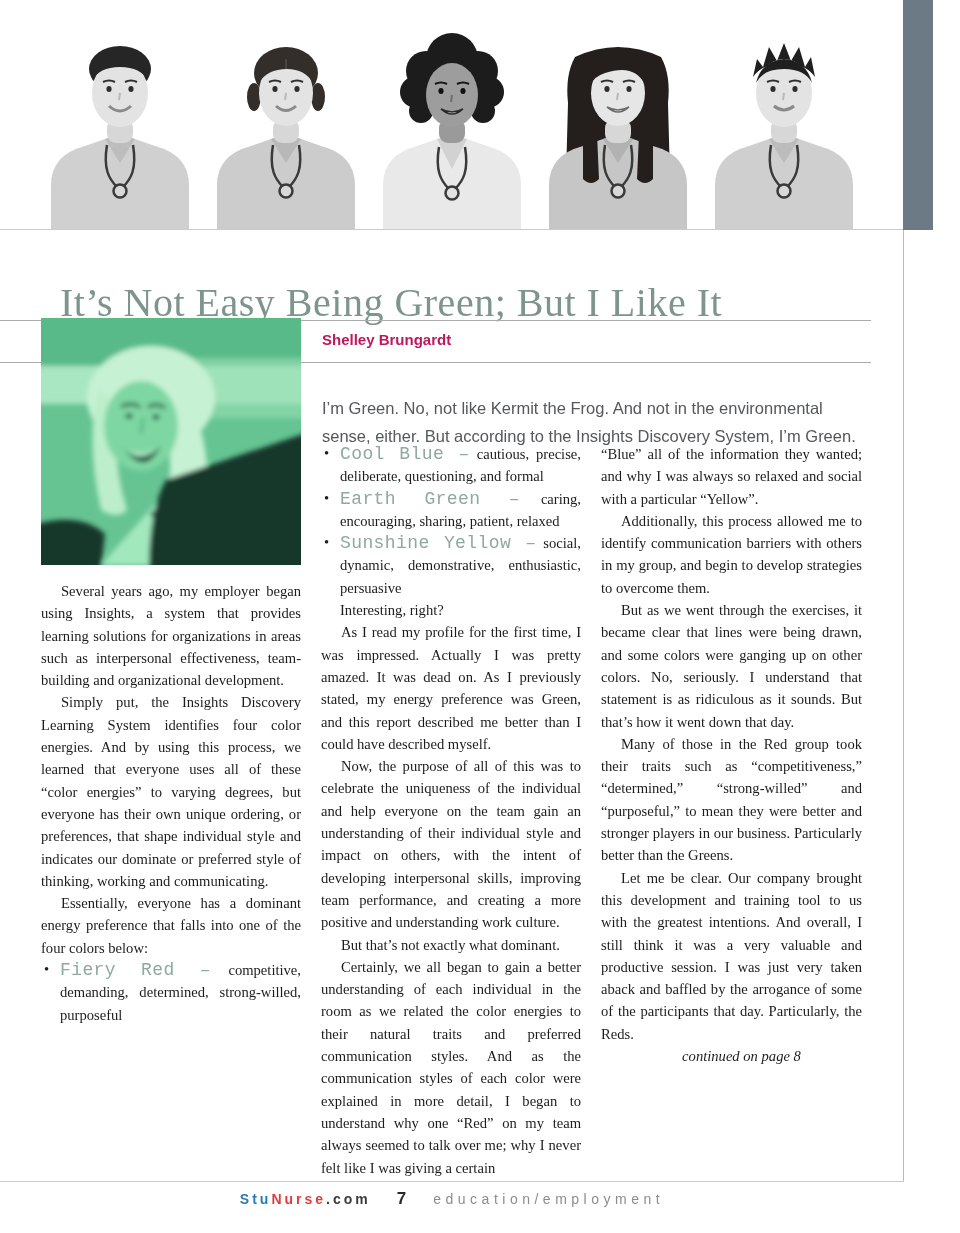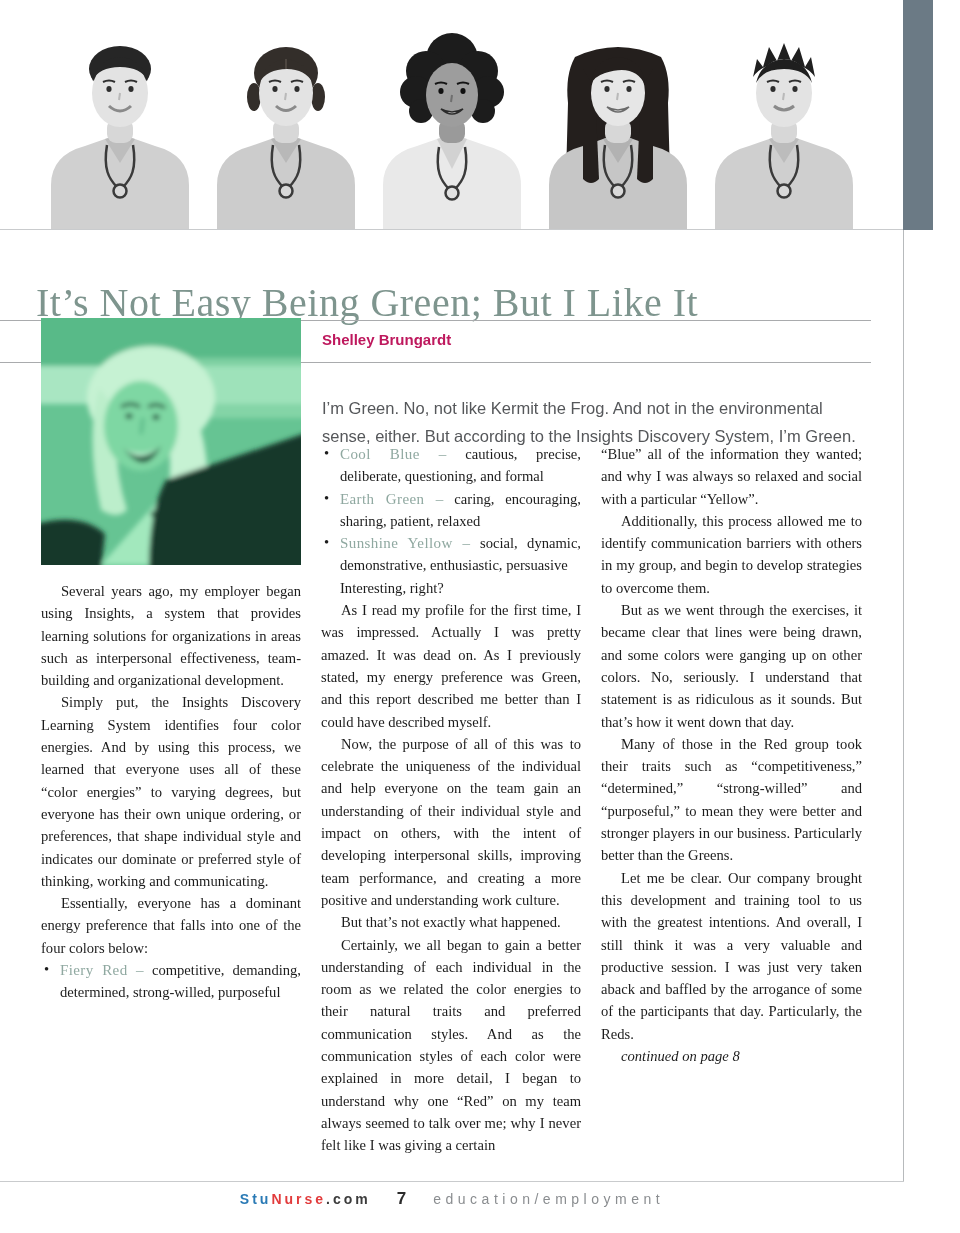--- a/index.html
+++ b/index.html
@@ -9,45 +9,45 @@
   
   .header-strip{position:absolute;left:0;top:0;width:903px;height:229px;background:#fff;
                 border-bottom:1px solid #c9cbcd;display:flex;justify-content:center;
                 align-items:flex-end;}
   .portrait{width:166px;height:200px;display:block;}
 
   .gray-bar{position:absolute;left:903px;top:0;width:30px;height:230px;background:var(--bar-gray,#6b7a85);}
   .v-rule{position:absolute;left:903px;top:230px;width:1px;height:951px;background:#b7babc;}
 
   
-  .title{position:absolute;left:36px;top:252px;font-size:40px;color:var(--title-green,#7e958e);
+  .title{position:absolute;left:60px;top:252px;font-size:40px;color:var(--title-green,#7e958e);
          letter-spacing:0.5px;font-weight:400;white-space:nowrap;}
   .rule-a{position:absolute;left:0;top:320px;width:871px;height:1px;background:#a9abad;}
   .rule-b{position:absolute;left:0;top:362px;width:871px;height:1px;background:#a9abad;}
   .author{position:absolute;left:322px;top:331px;font-family:"Liberation Sans",sans-serif;
           font-weight:bold;font-size:15px;color:#be185d;}
 
   .green-photo{position:absolute;left:41px;top:318px;width:260px;height:247px;display:block;}
 
   .intro{position:absolute;left:322px;top:377px;width:546px;
          font-family:"Liberation Sans",sans-serif;font-size:16.5px;line-height:28px;color:#55575a;}
 
   
   .columns{position:absolute;left:41px;top:443px;width:821px;display:grid;
            grid-template-columns:260px 260px 261px;column-gap:20px;}
   .col{font-size:14.6px;line-height:22.3px;text-align:justify;color:#1c1c1c;}
   .col-left{padding-top:137px;}
   .col p{margin:0;text-indent:20px;}
   .col p.noindent{text-indent:0;}
   .bullet{position:relative;padding-left:19px;text-indent:0;}
   .bullet::before{content:"\2022";position:absolute;left:3px;top:-1px;color:#1c1c1c;}
-  .cname{font-family:Liberation Serif, serif;color:var(--accent-sage,#8fa8a0);
-         letter-spacing:0.4px;font-size:15px;}
+  .cname{font-family:Liberation Mono, monospace;color:var(--accent-sage,#8fa8a0);
+         letter-spacing:0.4px;font-size:18px;}
   .sub{padding-left:19px;}
-  .continued{text-align:left;font-style:italic;text-indent:0;}
+  .continued{text-align:center;font-style:italic;text-indent:0;}
 
   
   .footer-rule{position:absolute;left:0;top:1181px;width:904px;height:1px;background:#c9cbcd;}
   .footer{position:absolute;left:0;top:1189px;width:904px;display:flex;justify-content:center;
           align-items:baseline;gap:26px;font-family:"Liberation Sans",sans-serif;}
   .brand{font-weight:bold;font-size:14px;letter-spacing:3px;}
   .brand .stu{color:var(--footer-blue,#2a7ab5);}
   .brand .nurse{color:var(--footer-red,#e23b3c);}
   .brand .com{color:#3c3c3c;}
   .pagenum{font-weight:bold;font-size:17px;color:#2b2b2b;letter-spacing:1px;}
@@ -213,21 +213,21 @@
     </div>
     <div class="bullet">
       <span class="cname">Earth Green –</span><span> caring, encouraging, sharing, patient, relaxed</span>
     </div>
     <div class="bullet">
       <span class="cname">Sunshine Yellow –</span><span> social, dynamic, demonstrative, enthusiastic, persuasive</span>
     </div>
     <div class="sub">Interesting, right?</div>
     <p>As I read my profile for the first time, I was impressed. Actually I was pretty amazed. It was dead on. As I previously stated, my energy preference was Green, and this report described me better than I could have described myself.</p>
     <p>Now, the purpose of all of this was to celebrate the uniqueness of the individual and help everyone on the team gain an understanding of their individual style and impact on others, with the intent of developing interpersonal skills, improving team performance, and creating a more positive and understanding work culture.</p>
-    <p>But that’s not exactly what happened.</p>
+    <p>But that’s not exactly what dominant.</p>
     <p>Certainly, we all began to gain a better understanding of each individual in the room as we related the color energies to their natural traits and preferred communication styles. And as the communication styles of each color were explained in more detail, I began to understand why one “Red” on my team always seemed to talk over me; why I never felt like I was giving a certain</p>
   </div>
 
   <div class="col">
     <p class="noindent">“Blue” all of the information they wanted; and why I was always so relaxed and social with a particular “Yellow”.</p>
     <p>Additionally, this process allowed me to identify communication barriers with others in my group, and begin to develop strategies to overcome them.</p>
     <p>But as we went through the exercises, it became clear that lines were being drawn, and some colors were ganging up on other colors. No, seriously. I understand that statement is as ridiculous as it sounds. But that’s how it went down that day.</p>
     <p>Many of those in the Red group took their traits such as “competitiveness,” “determined,” “strong-willed” and “purposeful,” to mean they were better and stronger players in our business. Particularly better than the Greens.</p>
     <p>Let me be clear. Our company brought this development and training tool to us with the greatest intentions. And overall, I still think it was a very valuable and productive session. I was just very taken aback and baffled by the arrogance of some of the participants that day. Particularly, the Reds.</p>
     <p class="continued">continued on page 8</p>

